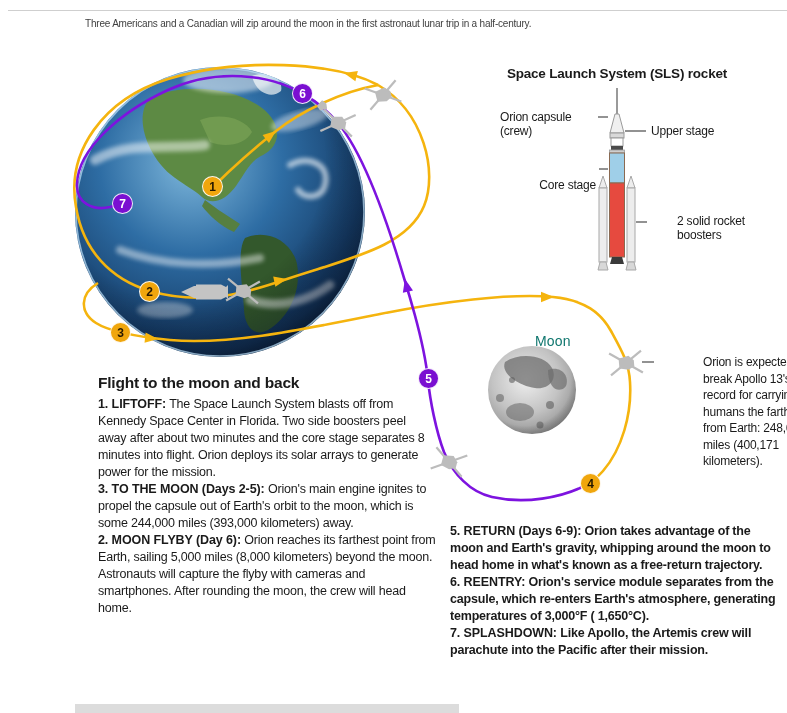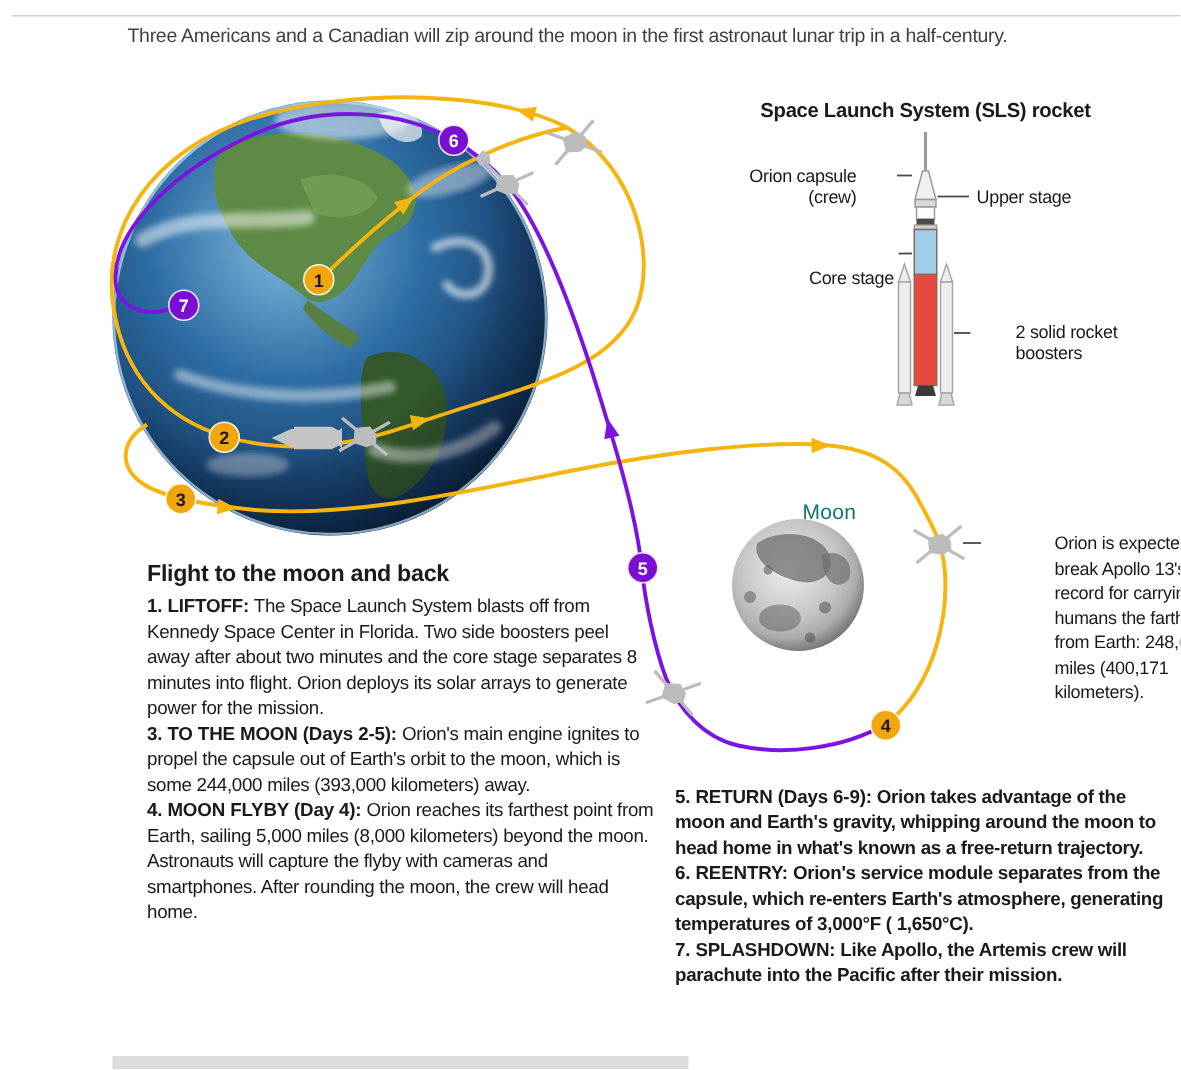--- a/index.html
+++ b/index.html
@@ -1,28 +1,28 @@
 <!DOCTYPE html>
 <html><head>
 <meta charset="utf-8">
 <style>
   html,body{margin:0;padding:0;background:#fff;}
   #stage{position:relative;width:787px;height:713px;background:#fff;overflow:hidden;
          font-family:"Liberation Sans",sans-serif;color:#1a1a1a;}
   .abs{position:absolute;}
   #top-rule{left:8px;top:10px;width:779px;height:1px;background:#cfcfcf;}
-  #intro{left:85px;top:14px;width:662px;font-size:13px;line-height:20px;color:#3f3f3f;letter-spacing:-0.2px;}
+  #intro{left:85px;top:14px;width:662px;font-size:10px;line-height:20px;color:#3f3f3f;letter-spacing:-0.2px;}
   #diagram-svg{left:0;top:0;}
   .wp{width:21px;height:21px;border-radius:50%;box-sizing:border-box;border:1.5px solid rgba(255,255,255,.9);
       font-size:12px;font-weight:bold;display:flex;align-items:center;justify-content:center;}
   .wp.yellow{background:#F0A60D;color:#241700;}
   .wp.purple{background:#7A0FD1;color:#fff;}
   #sls-title{left:497px;top:66px;width:240px;text-align:center;font-weight:bold;font-size:13.5px;letter-spacing:-0.2px;}
   .slslabel{font-size:12px;line-height:14px;color:#1a1a1a;letter-spacing:-0.2px;}
-  #lbl-orion{left:476px;top:110px;width:95px;text-align:right;}
+  #lbl-orion{left:500px;top:110px;width:95px;}
   #lbl-upper{left:651px;top:124px;}
   #lbl-core{left:520px;top:178px;width:76px;text-align:right;}
   #lbl-boosters{left:651px;top:214px;width:92px;margin-left:26px;}
   #moon-label{left:535px;top:333px;font-size:14px;color:#0f766e;letter-spacing:.2px;}
   #moon-annot{left:659px;top:354px;width:116px;font-size:12px;line-height:16.5px;letter-spacing:-0.2px;margin-left:44px;}
   .col{font-size:12.5px;line-height:17px;letter-spacing:-0.2px;margin-left:13px;}
   #col-left{left:85px;top:374px;width:338px;}
   #col-right{left:437px;top:523px;width:326px;font-weight:bold;}
   #flight-title{font-size:15.5px;font-weight:bold;margin:0 0 5px 0;letter-spacing:-0.2px;}
   .step{margin:0;}
@@ -213,21 +213,21 @@
   <div id="lbl-core" class="abs slslabel">Core stage</div>
   <div id="lbl-boosters" class="abs slslabel">2 solid rocket boosters</div>
 
   <div id="moon-label" class="abs">Moon</div>
   <div id="moon-annot" class="abs">Orion is expected to break Apollo 13's record for carrying humans the farthest from Earth: 248,655 miles (400,171 kilometers).</div>
 
   <div id="col-left" class="abs col">
     <h3 id="flight-title">Flight to the moon and back</h3>
     <p class="step"><b>1. LIFTOFF:</b> <span>The Space Launch System blasts off from Kennedy Space Center in Florida. Two side boosters peel away after about two minutes and the core stage separates 8 minutes into flight. Orion deploys its solar arrays to generate power for the mission.</span></p>
     <p class="step"><b>3. TO THE MOON (Days 2-5):</b> <span>Orion's main engine ignites to propel the capsule out of Earth's orbit to the moon, which is some 244,000 miles (393,000 kilometers) away.</span></p>
-    <p class="step"><b>4. MOON FLYBY (Day 4):</b> <span>Orion reaches its farthest point from Earth, sailing 5,000 miles (8,000 kilometers) beyond the moon. Astronauts will capture the flyby with cameras and smartphones. After rounding the moon, the crew will head home.</span></p>
+    <p class="step"><b>2. MOON FLYBY (Day 6):</b> <span>Orion reaches its farthest point from Earth, sailing 5,000 miles (8,000 kilometers) beyond the moon. Astronauts will capture the flyby with cameras and smartphones. After rounding the moon, the crew will head home.</span></p>
   </div>
   <div id="col-right" class="abs col">
     <p class="step"><b>5. RETURN (Days 6-9):</b> <span>Orion takes advantage of the moon and Earth's gravity, whipping around the moon to head home in what's known as a free-return trajectory.</span></p>
     <p class="step"><b>6. REENTRY:</b> <span>Orion's service module separates from the capsule, which re-enters Earth's atmosphere, generating temperatures of 3,000°F ( 1,650°C).</span></p>
     <p class="step"><b>7. SPLASHDOWN:</b> <span>Like Apollo, the Artemis crew will parachute into the Pacific after their mission.</span></p>
   </div>
 
   <div id="bottom-bar" class="abs"></div>
 </div>
 

